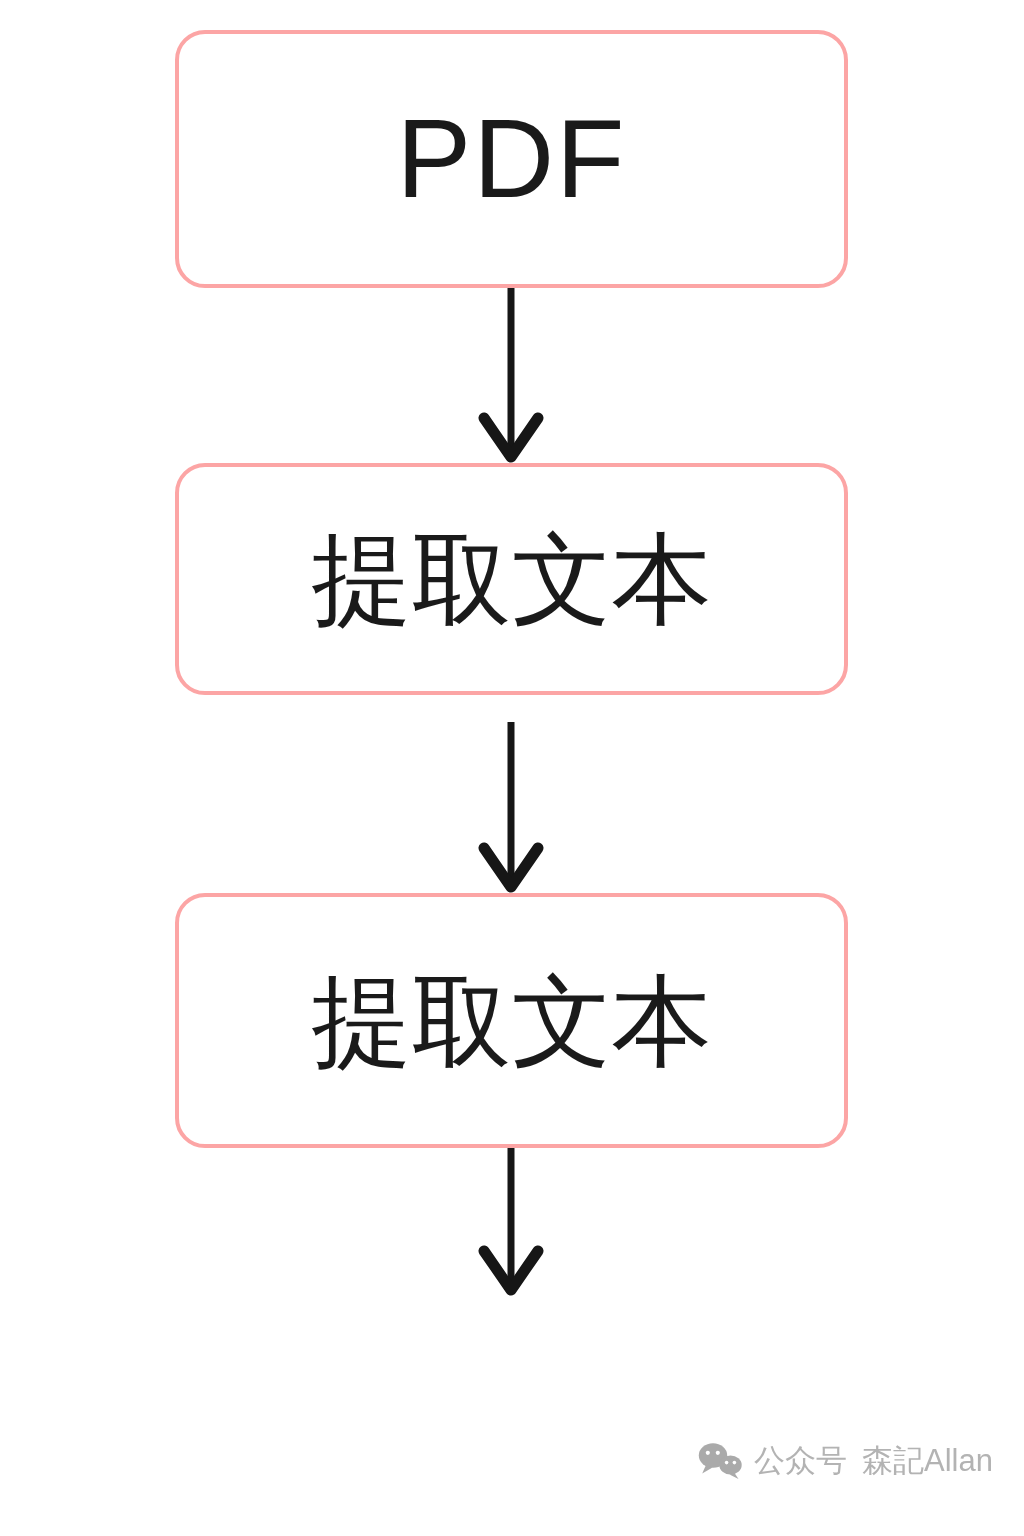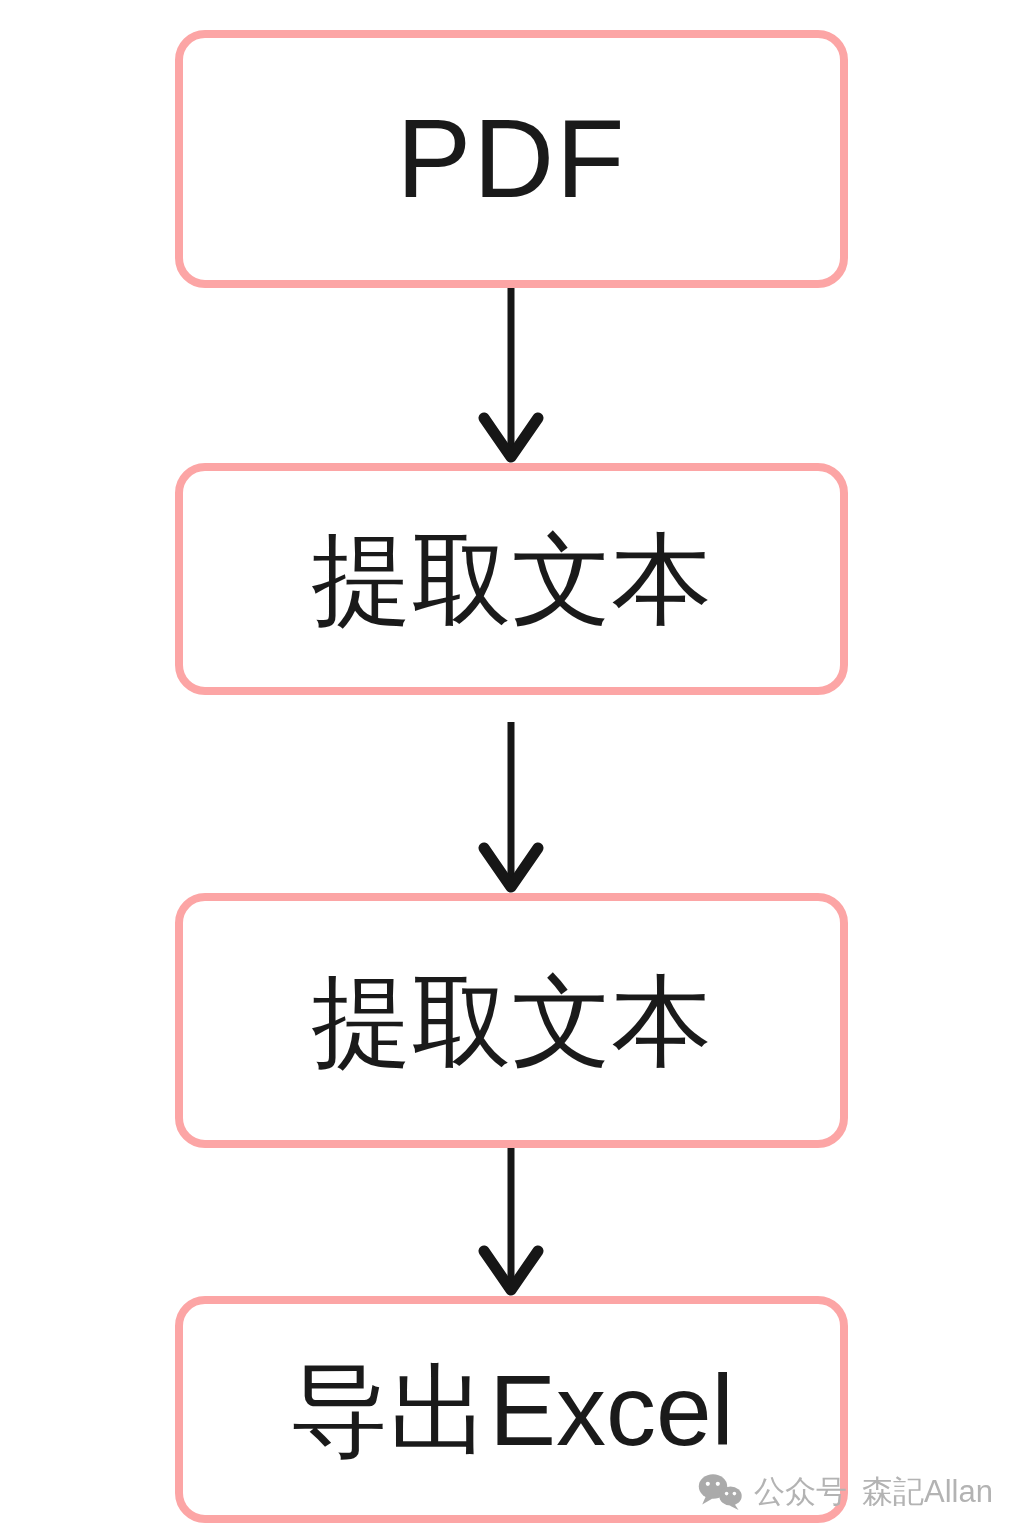--- a/index.html
+++ b/index.html
@@ -15,21 +15,21 @@
     background: #ffffff;
     overflow: hidden;
   }
   
   .node {
     position: absolute;
     left: 175px;
     width: 673px;
     box-sizing: border-box;
     background: #ffffff;
-    border: 8px solid #fca5a5;
+    border: 4px solid #fca5a5;
     border-radius: 30px;
     display: flex;
     align-items: center;
     justify-content: center;
     z-index: 2;
   }
   .n1 { top: 30px;   height: 258px; }
   .n2 { top: 463px;  height: 232px; }
   .n3 { top: 893px;  height: 255px; }
   .n4 { top: 1296px; height: 227px; }
@@ -51,21 +51,21 @@
     width: 80px;
     z-index: 1;
   }
   .a1 { top: 286px;  height: 178px; }
   .a2 { top: 722px;  height: 172px; }
   .a3 { top: 1141px; height: 156px; }
   
   .watermark {
     position: absolute;
     left: 697px;
-    top: 1473px;
+    top: 1442px;
     display: flex;
     align-items: center;
     z-index: 6;
     color: #b3b3b3;
     font-size: 31px;
     line-height: 1;
     white-space: nowrap;
   }
   .wm-icon {
     width: 46px;
@@ -102,23 +102,20 @@
 
   <div class="node n3">
     <span class="node-label">提取文本</span>
   </div>
 
   <svg class="arrow a3" viewBox="0 0 80 156" xmlns="http://www.w3.org/2000/svg">
     <line x1="40" y1="0" x2="40" y2="151" stroke="#161616" stroke-width="7"></line>
     <polyline points="13,110 40,149 67,110" fill="none" stroke="#161616" stroke-width="11" stroke-linecap="round" stroke-linejoin="round"></polyline>
   </svg>
 
-  <div class="node n4">
-    <span class="node-label">导出Excel</span>
-  </div>
 
   <div class="watermark">
     <svg class="wm-icon" viewBox="0 0 46 37" xmlns="http://www.w3.org/2000/svg">
       <g fill="#aaaaaa">
         <ellipse cx="16" cy="13.5" rx="14.2" ry="12.2"></ellipse>
         <path d="M9,23 L5.2,31.5 L15.5,25.5 Z"></path>
         <ellipse cx="33.5" cy="23" rx="11.2" ry="9.6"></ellipse>
         <path d="M37.5,31 L41.5,37 L32.5,32.5 Z"></path>
       </g>
       <g fill="#ffffff">

